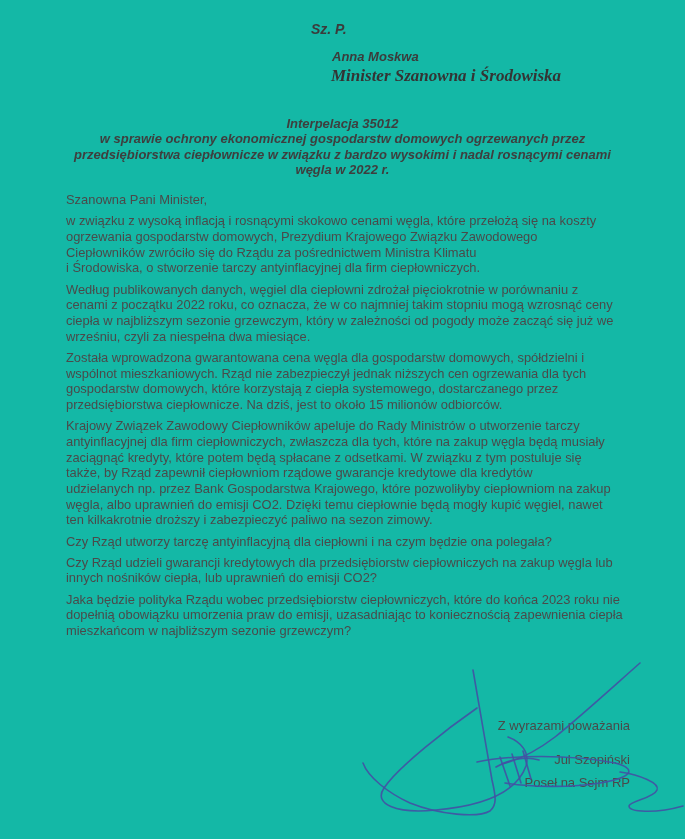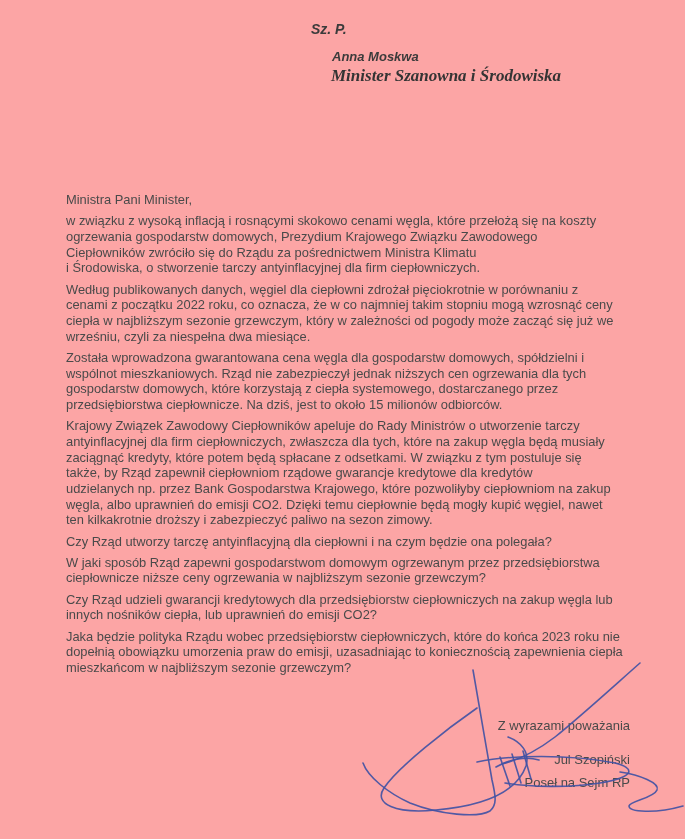--- a/index.html
+++ b/index.html
@@ -1,20 +1,20 @@
 <!DOCTYPE html>
 <html lang="pl"><head>
 <meta charset="utf-8">
 <style>
   html, body { margin: 0; padding: 0; background: #ffffff; }
   .page {
     position: relative;
     width: 685px;
     height: 839px;
-    background: #fca5a5;
+    background: #14b8a6;
     font-family: "Liberation Sans", "DejaVu Sans", sans-serif;
     color: #474747;
     overflow: hidden;
   }
   
   .recipient-prefix {
     position: absolute; left: 311px; top: 21px;
     font-size: 14px; font-weight: bold; font-style: italic; color: #3b3b3b;
   }
   .recipient-name {
@@ -68,45 +68,49 @@
 </style>
 </head>
 <body>
 
 <div class="page">
 
   <div class="recipient-prefix">Sz. P.</div>
   <div class="recipient-name">Anna Moskwa</div>
   <div class="recipient-title">Minister Szanowna i Środowiska</div>
 
+  <div class="heading">
+    <div class="number">Interpelacja 35012</div>
+    <div class="subject">w sprawie ochrony ekonomicznej gospodarstw domowych ogrzewanych przez
+przedsiębiorstwa ciepłownicze w związku z bardzo wysokimi i nadal rosnącymi cenami
+węgla w 2022 r.</div>
+  </div>
 
   <div class="letter-body">
-    <p>Ministra Pani Minister,</p>
+    <p>Szanowna Pani Minister,</p>
     <p>w związku z wysoką inflacją i rosnącymi skokowo cenami węgla, które przełożą się na koszty
 ogrzewania gospodarstw domowych, Prezydium Krajowego Związku Zawodowego
 Ciepłowników zwróciło się do Rządu za pośrednictwem Ministra Klimatu
 i Środowiska, o stworzenie tarczy antyinflacyjnej dla firm ciepłowniczych.</p>
     <p>Według publikowanych danych, węgiel dla ciepłowni zdrożał pięciokrotnie w porównaniu z
 cenami z początku 2022 roku, co oznacza, że w co najmniej takim stopniu mogą wzrosnąć ceny
 ciepła w najbliższym sezonie grzewczym, który w zależności od pogody może zacząć się już we
 wrześniu, czyli za niespełna dwa miesiące.</p>
     <p>Została wprowadzona gwarantowana cena węgla dla gospodarstw domowych, spółdzielni i
 wspólnot mieszkaniowych. Rząd nie zabezpieczył jednak niższych cen ogrzewania dla tych
 gospodarstw domowych, które korzystają z ciepła systemowego, dostarczanego przez
 przedsiębiorstwa ciepłownicze. Na dziś, jest to około 15 milionów odbiorców.</p>
     <p>Krajowy Związek Zawodowy Ciepłowników apeluje do Rady Ministrów o utworzenie tarczy
 antyinflacyjnej dla firm ciepłowniczych, zwłaszcza dla tych, które na zakup węgla będą musiały
 zaciągnąć kredyty, które potem będą spłacane z odsetkami. W związku z tym postuluje się
 także, by Rząd zapewnił ciepłowniom rządowe gwarancje kredytowe dla kredytów
 udzielanych np. przez Bank Gospodarstwa Krajowego, które pozwoliłyby ciepłowniom na zakup
 węgla, albo uprawnień do emisji CO2. Dzięki temu ciepłownie będą mogły kupić węgiel, nawet
 ten kilkakrotnie droższy i zabezpieczyć paliwo na sezon zimowy.</p>
     <p>Czy Rząd utworzy tarczę antyinflacyjną dla ciepłowni i na czym będzie ona polegała?</p>
-    <p>W jaki sposób Rząd zapewni gospodarstwom domowym ogrzewanym przez przedsiębiorstwa
-ciepłownicze niższe ceny ogrzewania w najbliższym sezonie grzewczym?</p>
     <p>Czy Rząd udzieli gwarancji kredytowych dla przedsiębiorstw ciepłowniczych na zakup węgla lub
 innych nośników ciepła, lub uprawnień do emisji CO2?</p>
     <p>Jaka będzie polityka Rządu wobec przedsiębiorstw ciepłowniczych, które do końca 2023 roku nie
 dopełnią obowiązku umorzenia praw do emisji, uzasadniając to koniecznością zapewnienia ciepła
 mieszkańcom w najbliższym sezonie grzewczym?</p>
   </div>
 
   <div class="closing-block">
     <div class="closing-phrase">Z wyrazami poważania</div>
     <div class="signer-name">Jul Szopiński</div>

